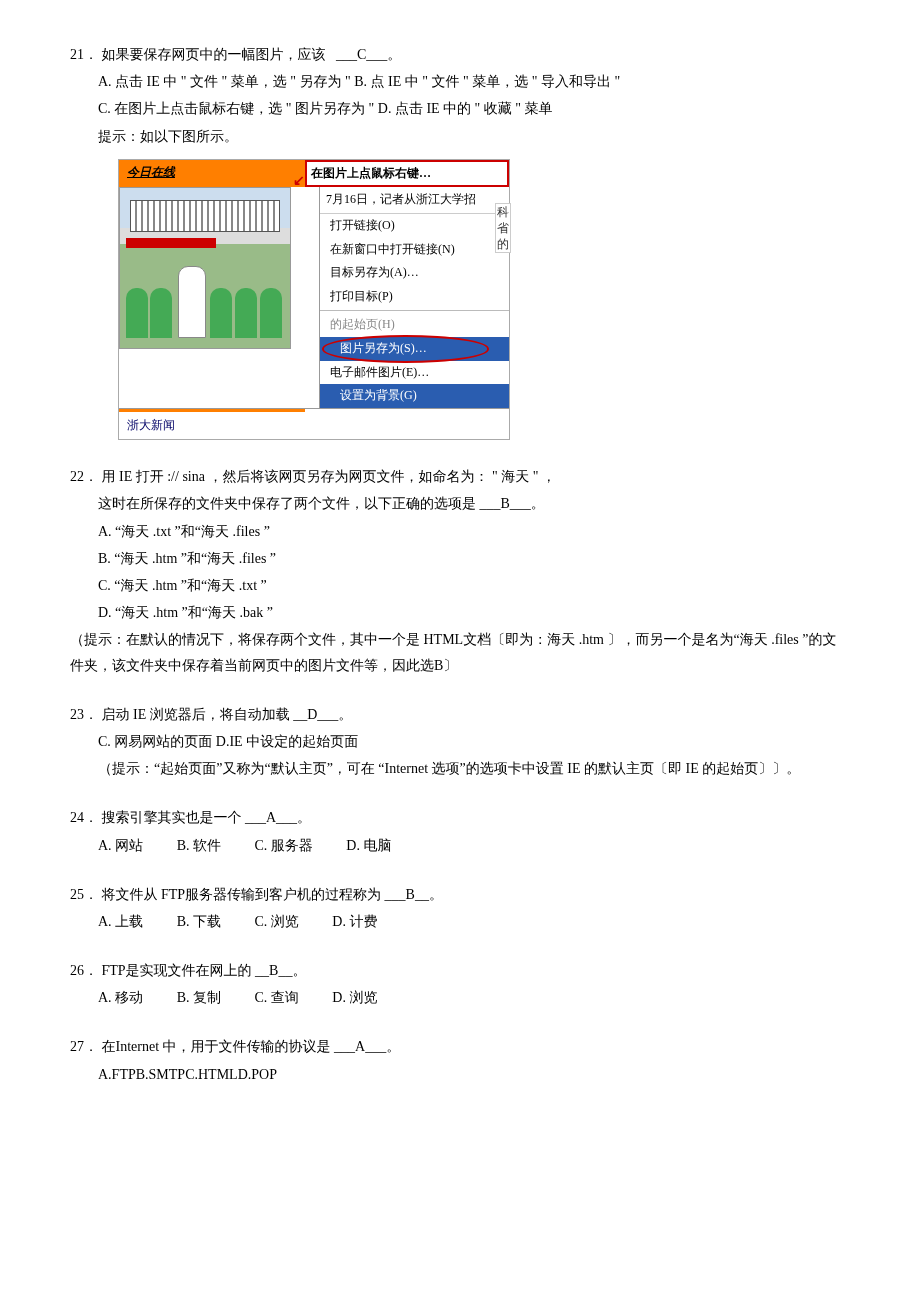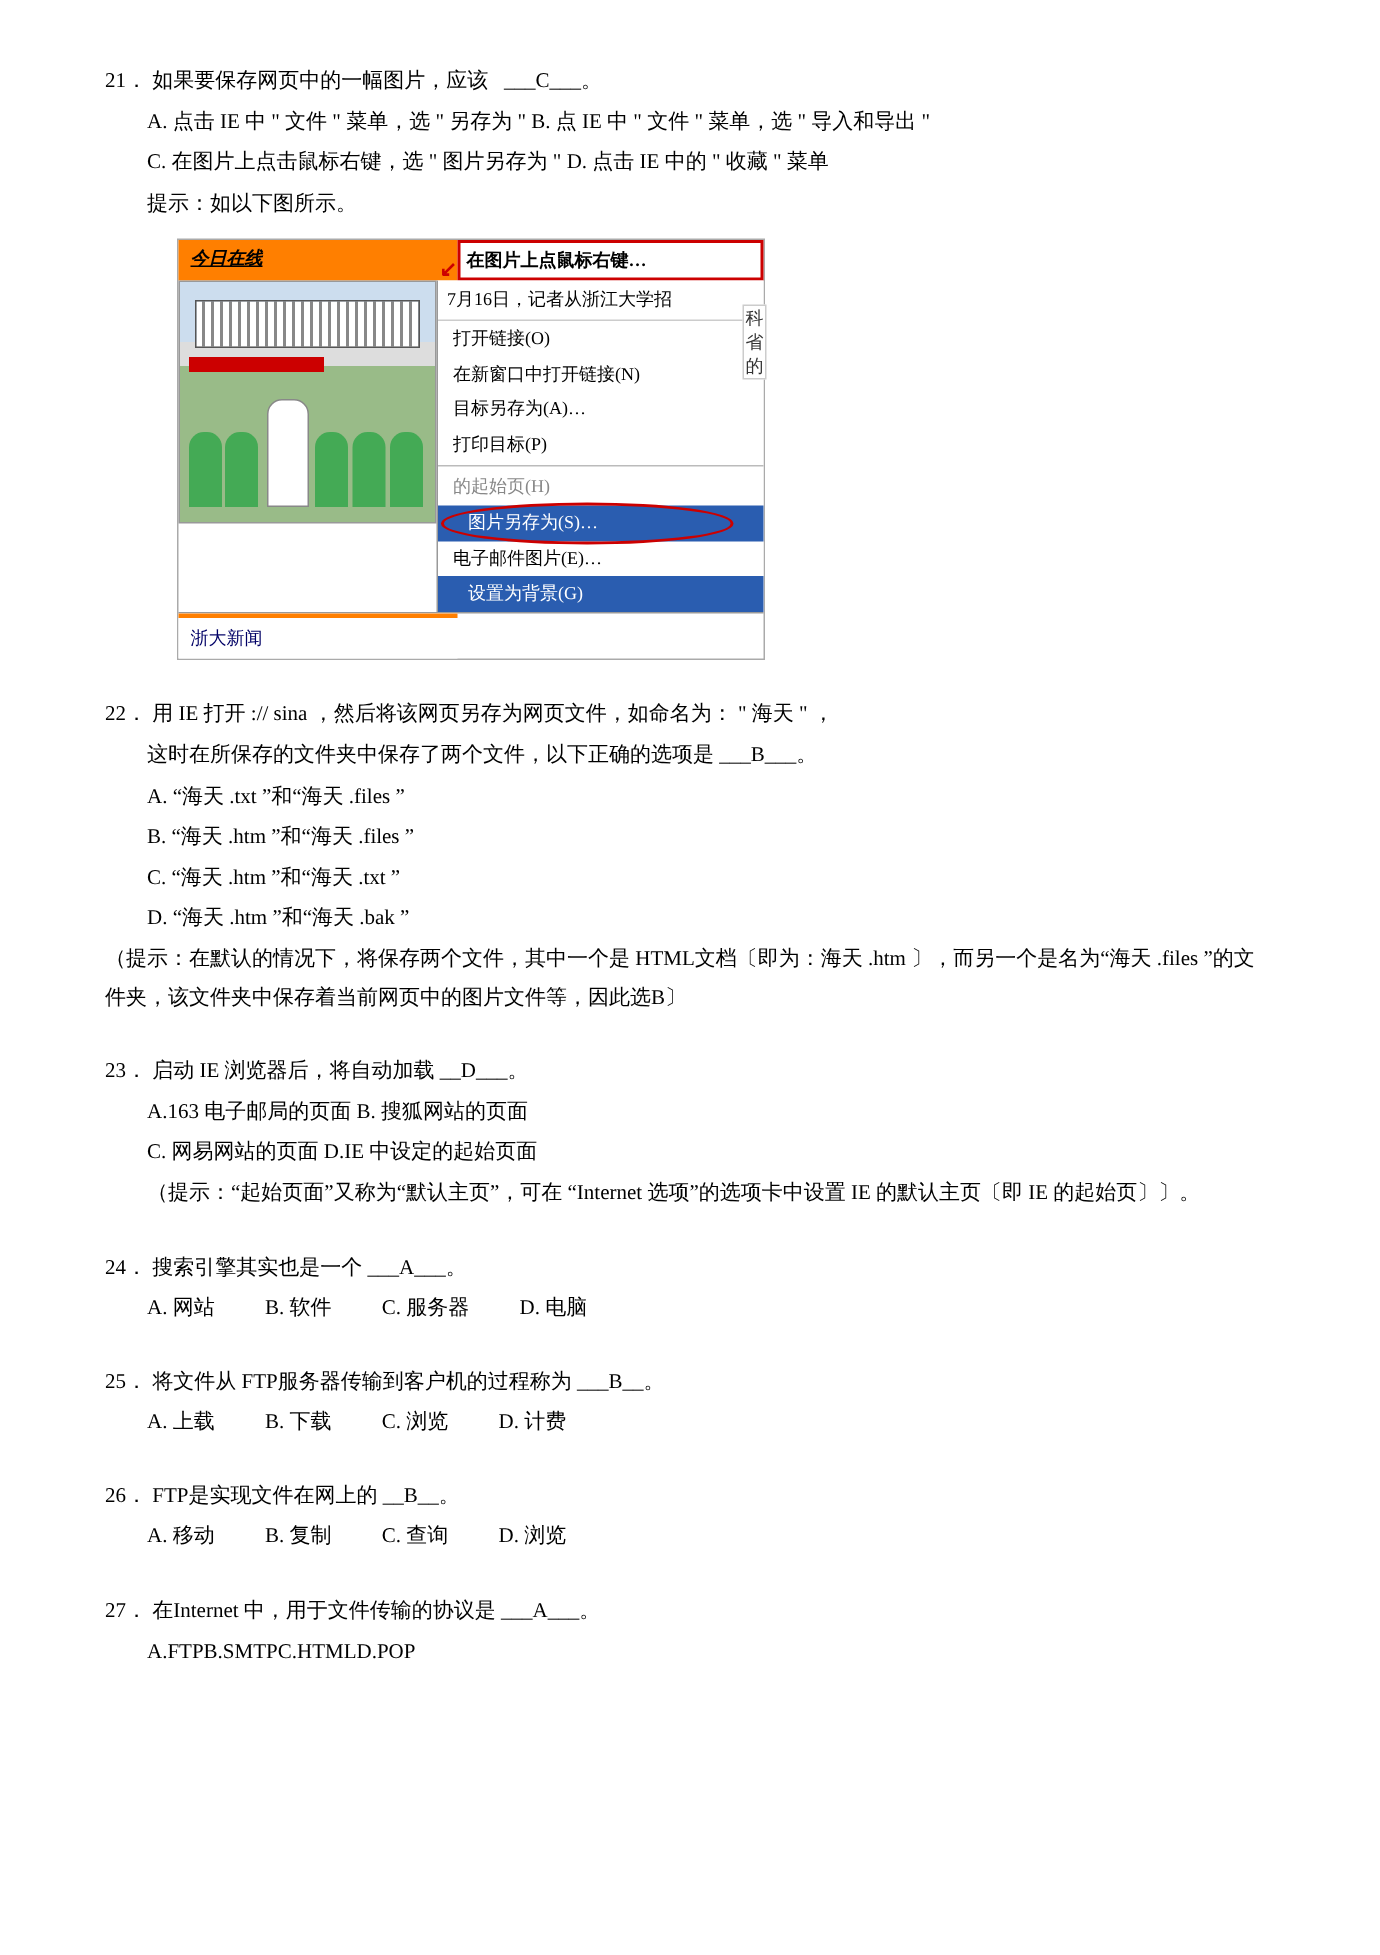--- a/index.html
+++ b/index.html
@@ -50,20 +50,21 @@
   .illus-top-right .arrow {
     position: absolute;
     left: -14px;
     top: 6px;
     color: #c00;
     font-size: 14px;
   }
   .illus-body {
     display: flex;
     position: relative;
+    gap: 28px;
   }
   .photo-area {
     width: 170px;
     height: 160px;
     border: 1px solid #999;
     position: relative;
     overflow: hidden;
     background: linear-gradient(#cde 0 25%, #ddd 25% 35%, #9b8 35% 100%);
   }
   .photo-building {
@@ -219,21 +220,20 @@
   <div class="q-line indent1">C. “海天 .htm ”和“海天 .txt  ”</div>
   <div class="q-line indent1">D. “海天 .htm ”和“海天 .bak ”</div>
   <div class="q-line">（提示：在默认的情况下，将保存两个文件，其中一个是    HTML文档〔即为：海天  .htm 〕，而另一个是名为“海天  .files  ”的文件夹，该文件夹中保存着当前网页中的图片文件等，因此选B〕</div>
 </div>
 
 <div class="question">
   <div class="q-line">
     <span>23．</span>
     <span>启动 IE 浏览器后，将自动加载  __D___。</span>
   </div>
-  <div class="q-line indent1">A.163 电子邮局的页面  B. 搜狐网站的页面</div>
   <div class="q-line indent1">C. 网易网站的页面  D.IE 中设定的起始页面</div>
   <div class="q-line indent1">（提示：“起始页面”又称为“默认主页”，可在    “Internet  选项”的选项卡中设置 IE 的默认主页〔即 IE 的起始页〕〕。</div>
 </div>
 
 <div class="question">
   <div class="q-line">
     <span>24．</span>
     <span>搜索引擎其实也是一个  ___A___。</span>
   </div>
   <div class="q-line indent1 options-row">

